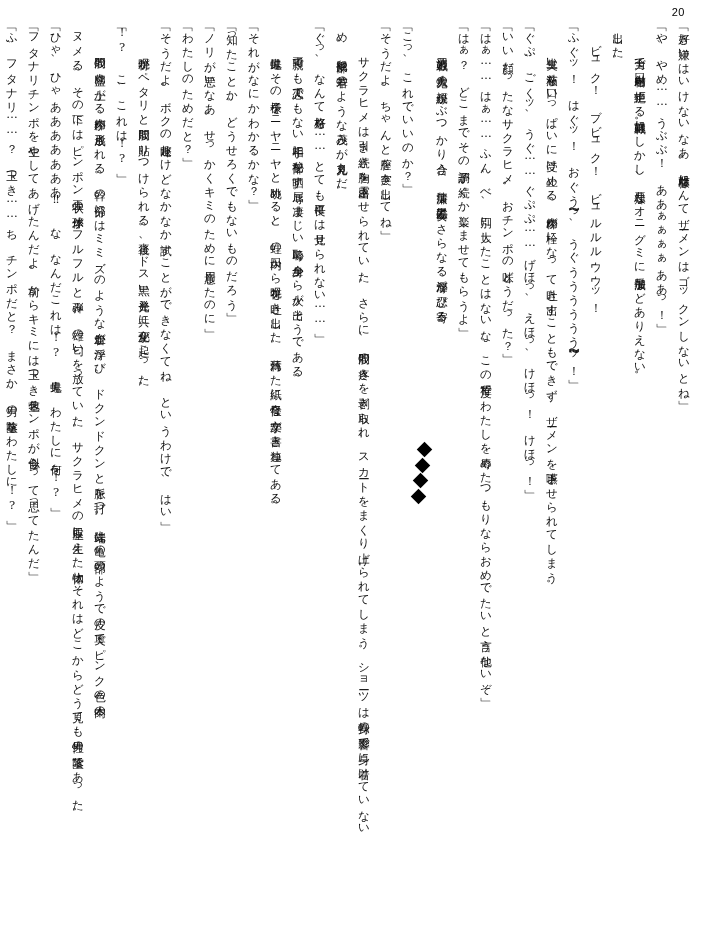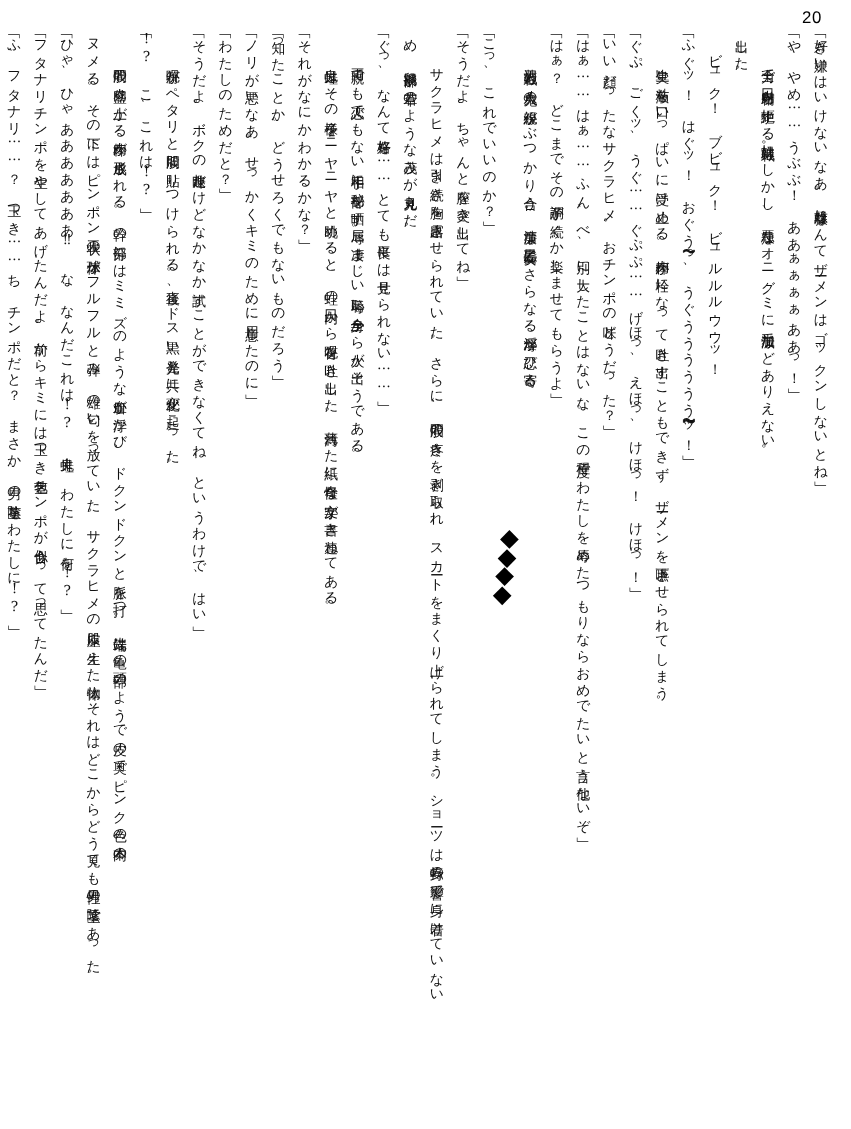--- a/index.html
+++ b/index.html
@@ -17,21 +17,21 @@
     height: 941px;
     background: #ffffff;
     overflow: hidden;
     box-sizing: border-box;
   }
   
   #page-number {
     position: absolute;
     top: 6px;
     right: 24px;
-    font-size: 14px;
+    font-size: 11px;
     font-family: "Liberation Sans", sans-serif;
     letter-spacing: 0.5px;
     color: #000;
   }
   
   #body-text {
     position: absolute;
     top: 24px;
     right: 18px;
     left: 18px;

